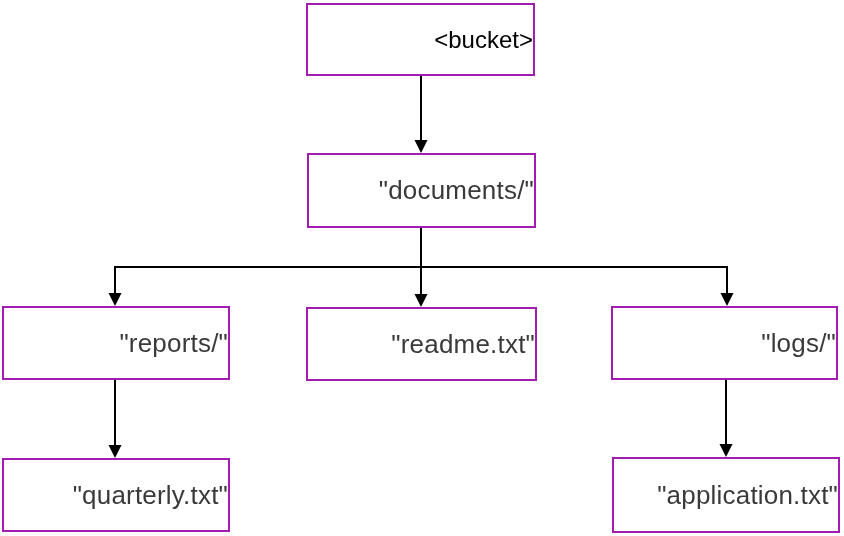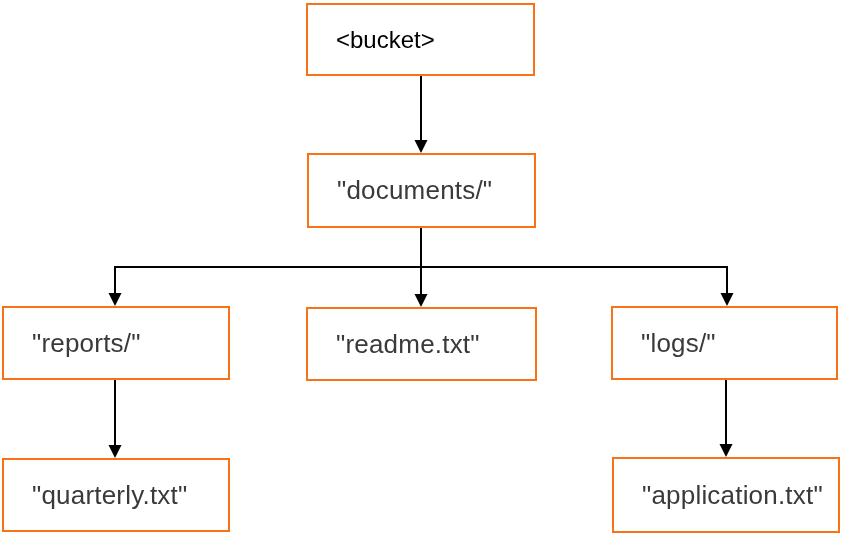--- a/index.html
+++ b/index.html
@@ -19,25 +19,25 @@
     position: absolute;
     left: 0;
     top: 0;
     width: 844px;
     height: 536px;
     pointer-events: none;
   }
   .node {
     position: absolute;
     box-sizing: border-box;
-    border: 2px solid #f97316;
+    border: 2px solid #a21caf;
     background: #ffffff;
     display: flex;
     align-items: center;
-    justify-content: flex-start;
+    justify-content: flex-end;
     font-size: 26px;
     color: #3a3a3a;
     white-space: nowrap;
     letter-spacing: 0.2px;
     padding-left: 28px;
   }
   .node--root {
     font-size: 24px;
     color: #000000;
     letter-spacing: 0;

